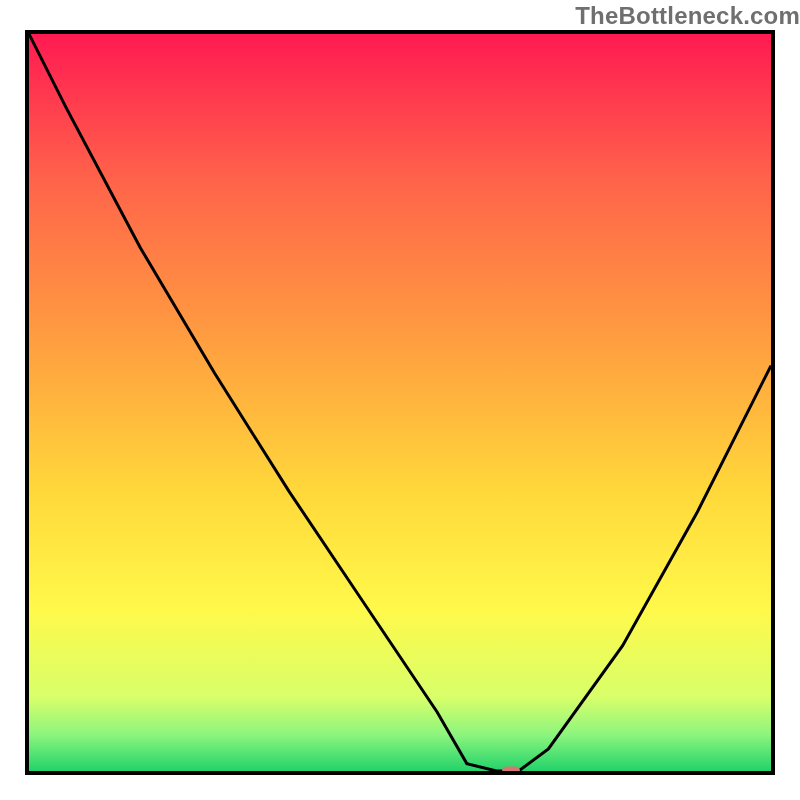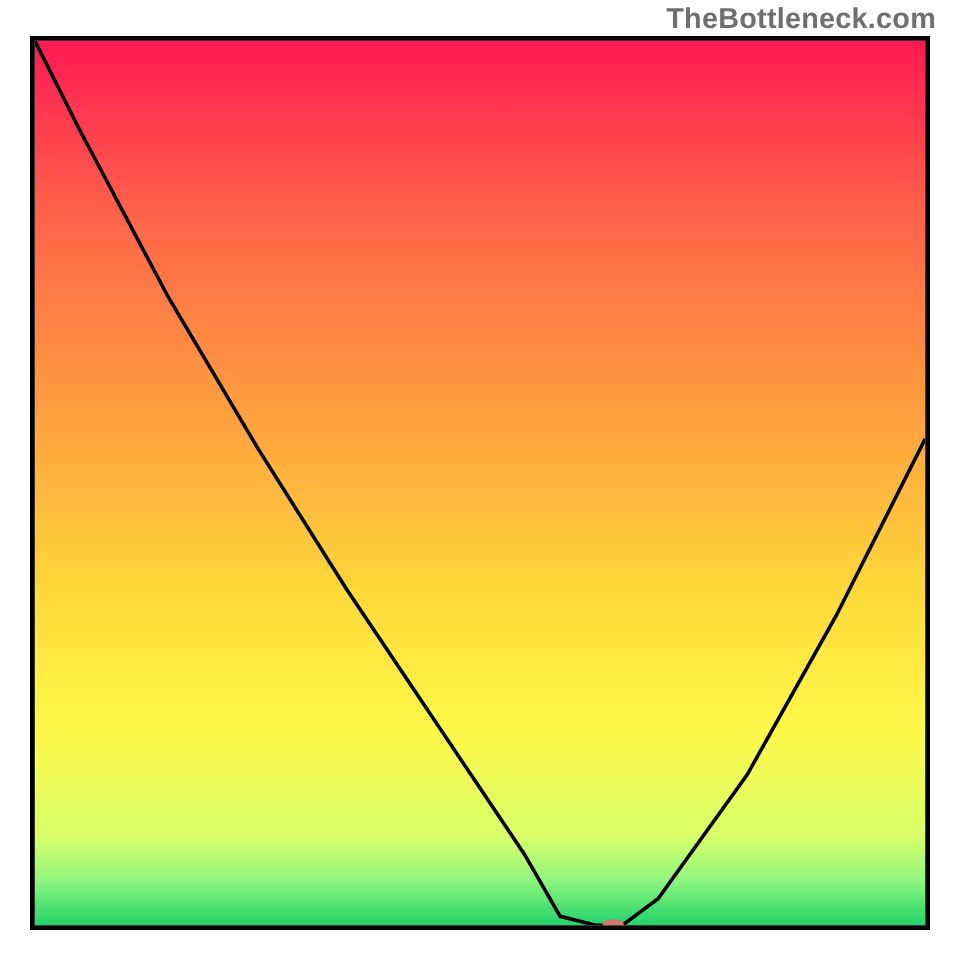--- a/index.html
+++ b/index.html
@@ -11,21 +11,21 @@
     overflow: hidden;
   }
   .chart-container {
     position: relative;
     width: 800px;
     height: 800px;
   }
   .watermark {
     position: absolute;
     top: 2px;
-    right: 20px;
+    right: 0;
     font-family: Arial, Helvetica, sans-serif;
     font-size: 24px;
     font-weight: 600;
     color: #6f6f6f;
     letter-spacing: 0.2px;
     z-index: 5;
   }
   .plot-frame {
     position: absolute;
     left: 25px;

